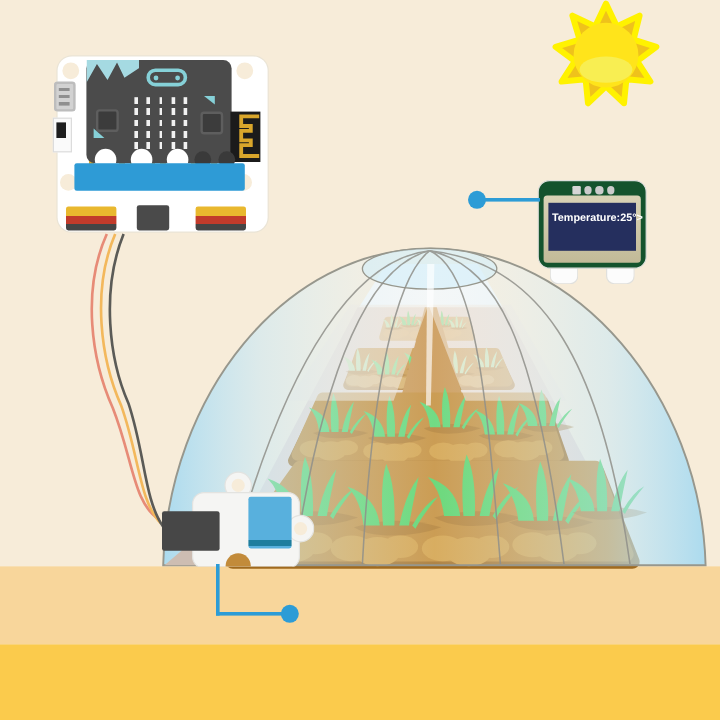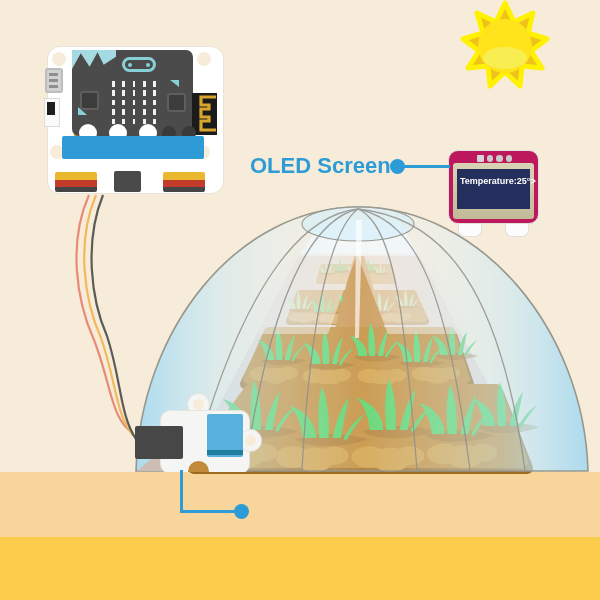--- a/index.html
+++ b/index.html
@@ -54,21 +54,21 @@
                border:1.5px solid #E3E3E0;border-radius:10px;}
   .tab{border-radius:50%;background:#F5F5F3;border:1.5px solid #E3E3E0;}
   .tab i{position:absolute;left:5px;top:5px;width:11px;height:11px;border-radius:50%;background:#F7ECD9;}
   .sensor-notch{left:60px;top:71px;width:21px;height:21px;border-radius:50%;background:#C28B3A;}
   .sensor-dark{left:7px;top:36px;width:48px;height:33px;background:#474747;border-radius:2px;}
   .sensor-blue{left:79px;top:24px;width:36px;height:43px;border-radius:2px;
     background:linear-gradient(to bottom,#58B0DD 0 36px,#1E7E9E 36px 41px,#58B0DD 41px);}
 
   
   .oled{left:448px;top:150px;width:89px;height:88px;}
-  .oled-body{left:0;top:0;width:89px;height:72px;background:#be185d;
+  .oled-body{left:0;top:0;width:89px;height:72px;background:#14532d;
              border:1.5px solid #E0E0DD;border-radius:10px;}
   .oled-foot{top:62px;width:22px;height:24px;background:#FCFCFC;border:1.5px solid #E0E0DD;
              border-top:none;border-radius:0 0 7px 7px;}
   .oled-dots{left:28px;top:4px;width:36px;display:flex;gap:3px;}
   .oled-dots i{width:6.5px;height:6.5px;border-radius:50%;background:#CBCBCB;}
   .oled-dots i.sq{border-radius:1px;background:#D6D6D6;}
   .oled-bezel{left:4px;top:12px;width:81px;height:56px;border-radius:3px;
     background:linear-gradient(to bottom,#D9D3B6,#C2BA98);}
   .oled-screen{left:4px;top:6px;width:73px;height:40px;background:#252F5E;color:#FFFFFF;
     font-size:9px;font-weight:700;letter-spacing:0;line-height:12px;padding:6px 0 0 3px;
@@ -295,21 +295,20 @@
           <i></i>
       </div>
       <div class="abs oled-bezel">
         <div class="abs oled-screen">
           <span>Temperature:25°&gt;</span>
         </div>
       </div>
     </div>
   </div>
 
-  <div class="abs lbl oled-lbl-text">OLED Screen</div>
   <div class="abs lbl-dot oled-lbl-dot"></div>
   <div class="abs lbl-line oled-lbl-line"></div>
 
   <div class="abs dht-line-v"></div>
   <div class="abs dht-line-h"></div>
   <div class="abs lbl-dot dht-lbl-dot"></div>
 
 </div>
 
 </body></html>

